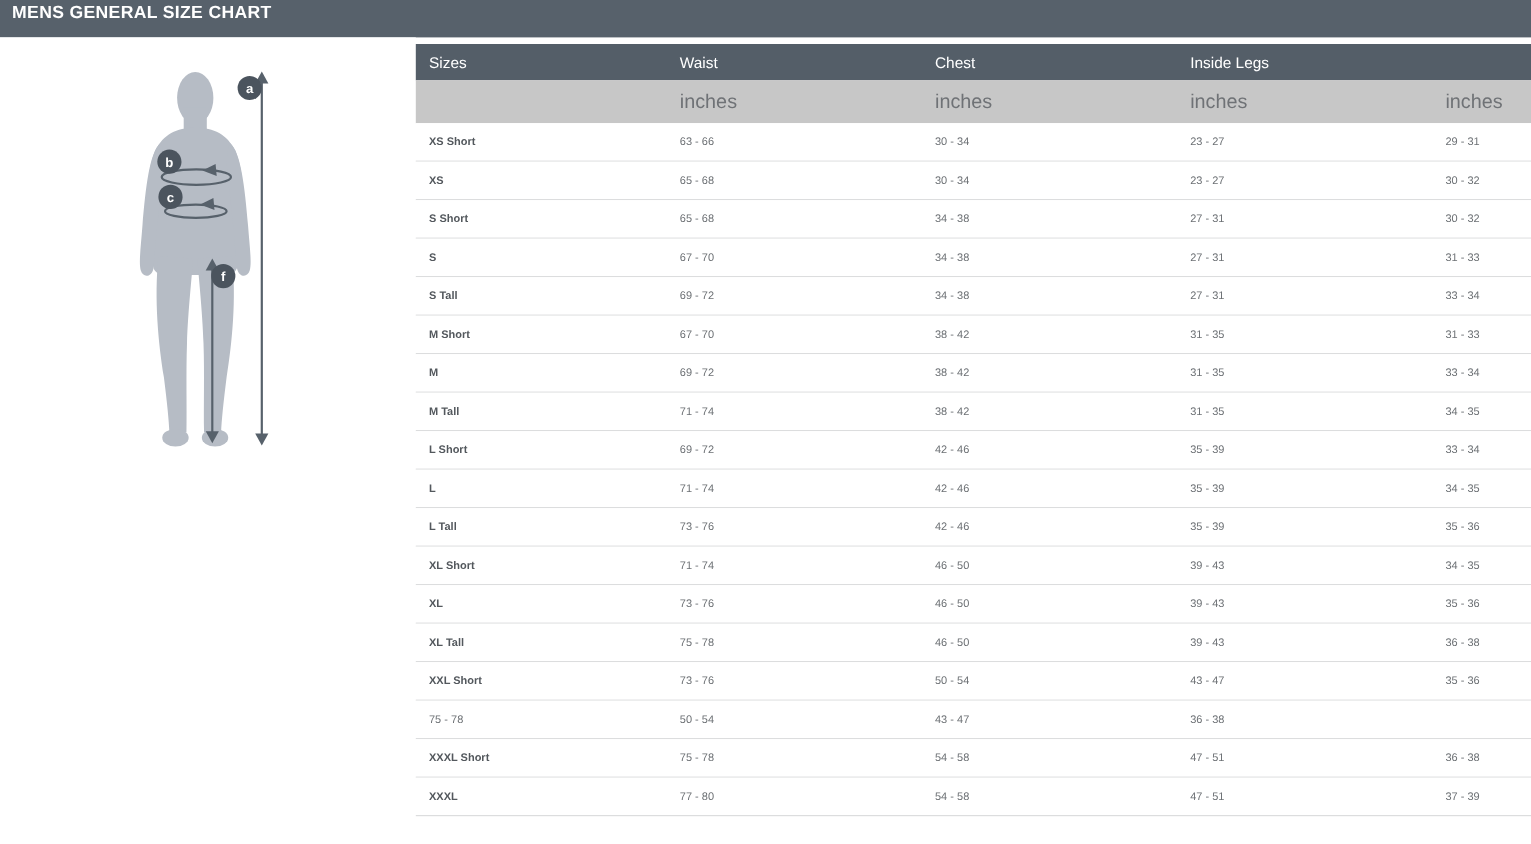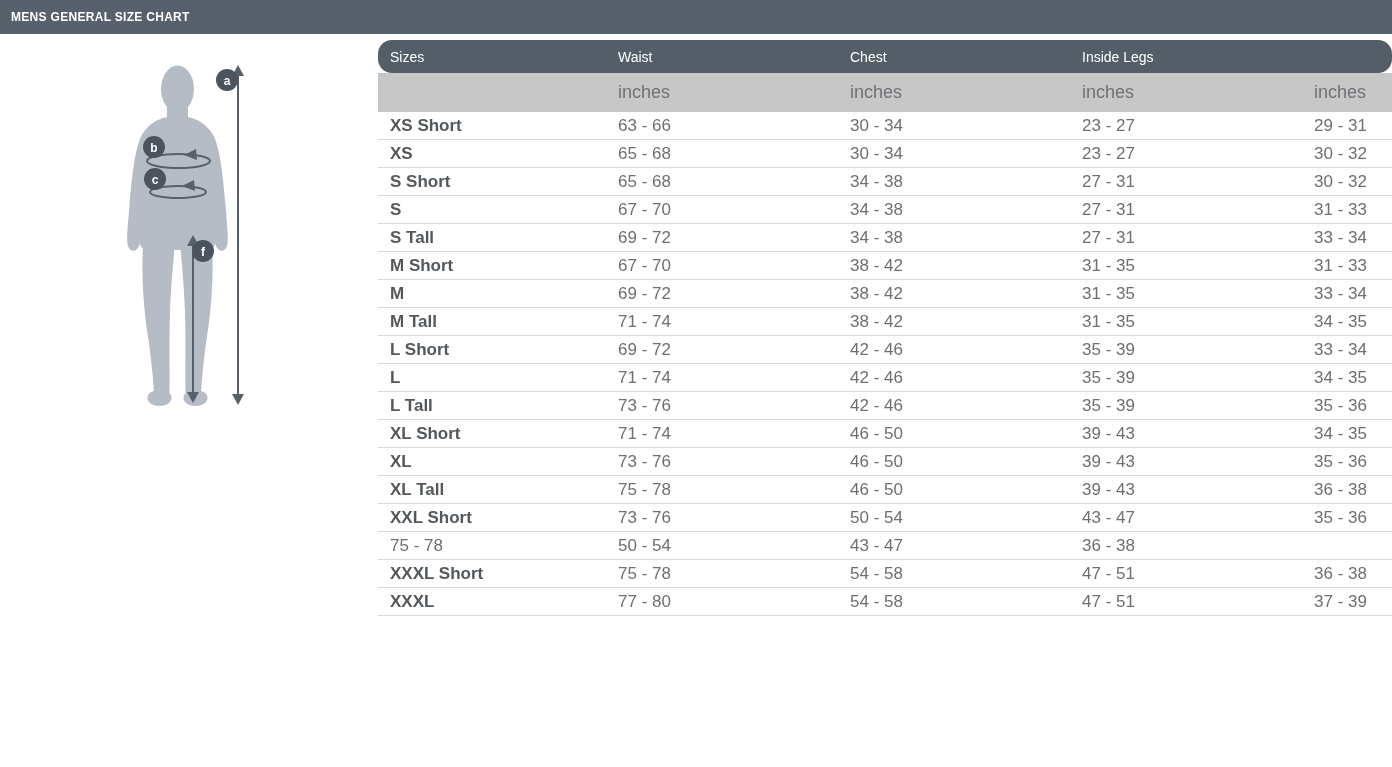--- a/index.html
+++ b/index.html
@@ -16,42 +16,42 @@
   }
   *{box-sizing:border-box;}
   html,body{margin:0;padding:0;}
   body{
     width:1392px;height:767px;overflow:hidden;background:#ffffff;
     font-family:"Liberation Sans", sans-serif;position:relative;
   }
   .title-bar{
     position:absolute;top:0;left:0;width:1392px;height:34px;
     background:var(--titlebar_bg);color:#fff;
-    display:flex;align-items:center;padding:8px 11px;
-    font-size:12px;font-weight:bold;letter-spacing:.3px;
+    display:flex;align-items:flex-start;padding:3px 11px;
+    font-size:16px;font-weight:bold;letter-spacing:.3px;
   }
   .figure-panel{
     position:absolute;top:34px;left:0;width:378px;height:733px;background:#fff;
   }
   .figure-panel svg{display:block;margin-top:6px;}
   .table-wrap{
     position:absolute;top:40px;left:378px;width:1014px;
   }
   .row{
     display:grid;
     grid-template-columns:228px 232px 232px 232px 1fr;
   }
   .cell{
     display:flex;align-items:center;padding-left:12px;white-space:nowrap;
   }
-  .thead{background:var(--header_bg);height:33px;color:#ffffff;font-size:14px;border-radius:14px;}
+  .thead{background:var(--header_bg);height:33px;color:#ffffff;font-size:14px;}
   .units{background:var(--units_bg);height:39px;color:var(--units_text);font-size:18px;}
   .data-row{
-    height:28px;border-bottom:1px solid var(--row_border);
-    font-size:17px;color:var(--value_text);background:#fff;
+    height:35px;border-bottom:1px solid var(--row_border);
+    font-size:10px;color:var(--value_text);background:#fff;
   }
   .size-label{font-weight:bold;color:var(--label_text);}
   .badge-letter{
     fill:#ffffff;font-family:"Liberation Sans", sans-serif;
     font-size:12px;font-weight:bold;text-anchor:middle;
   }
 </style>
 </head>
 <body>
 

